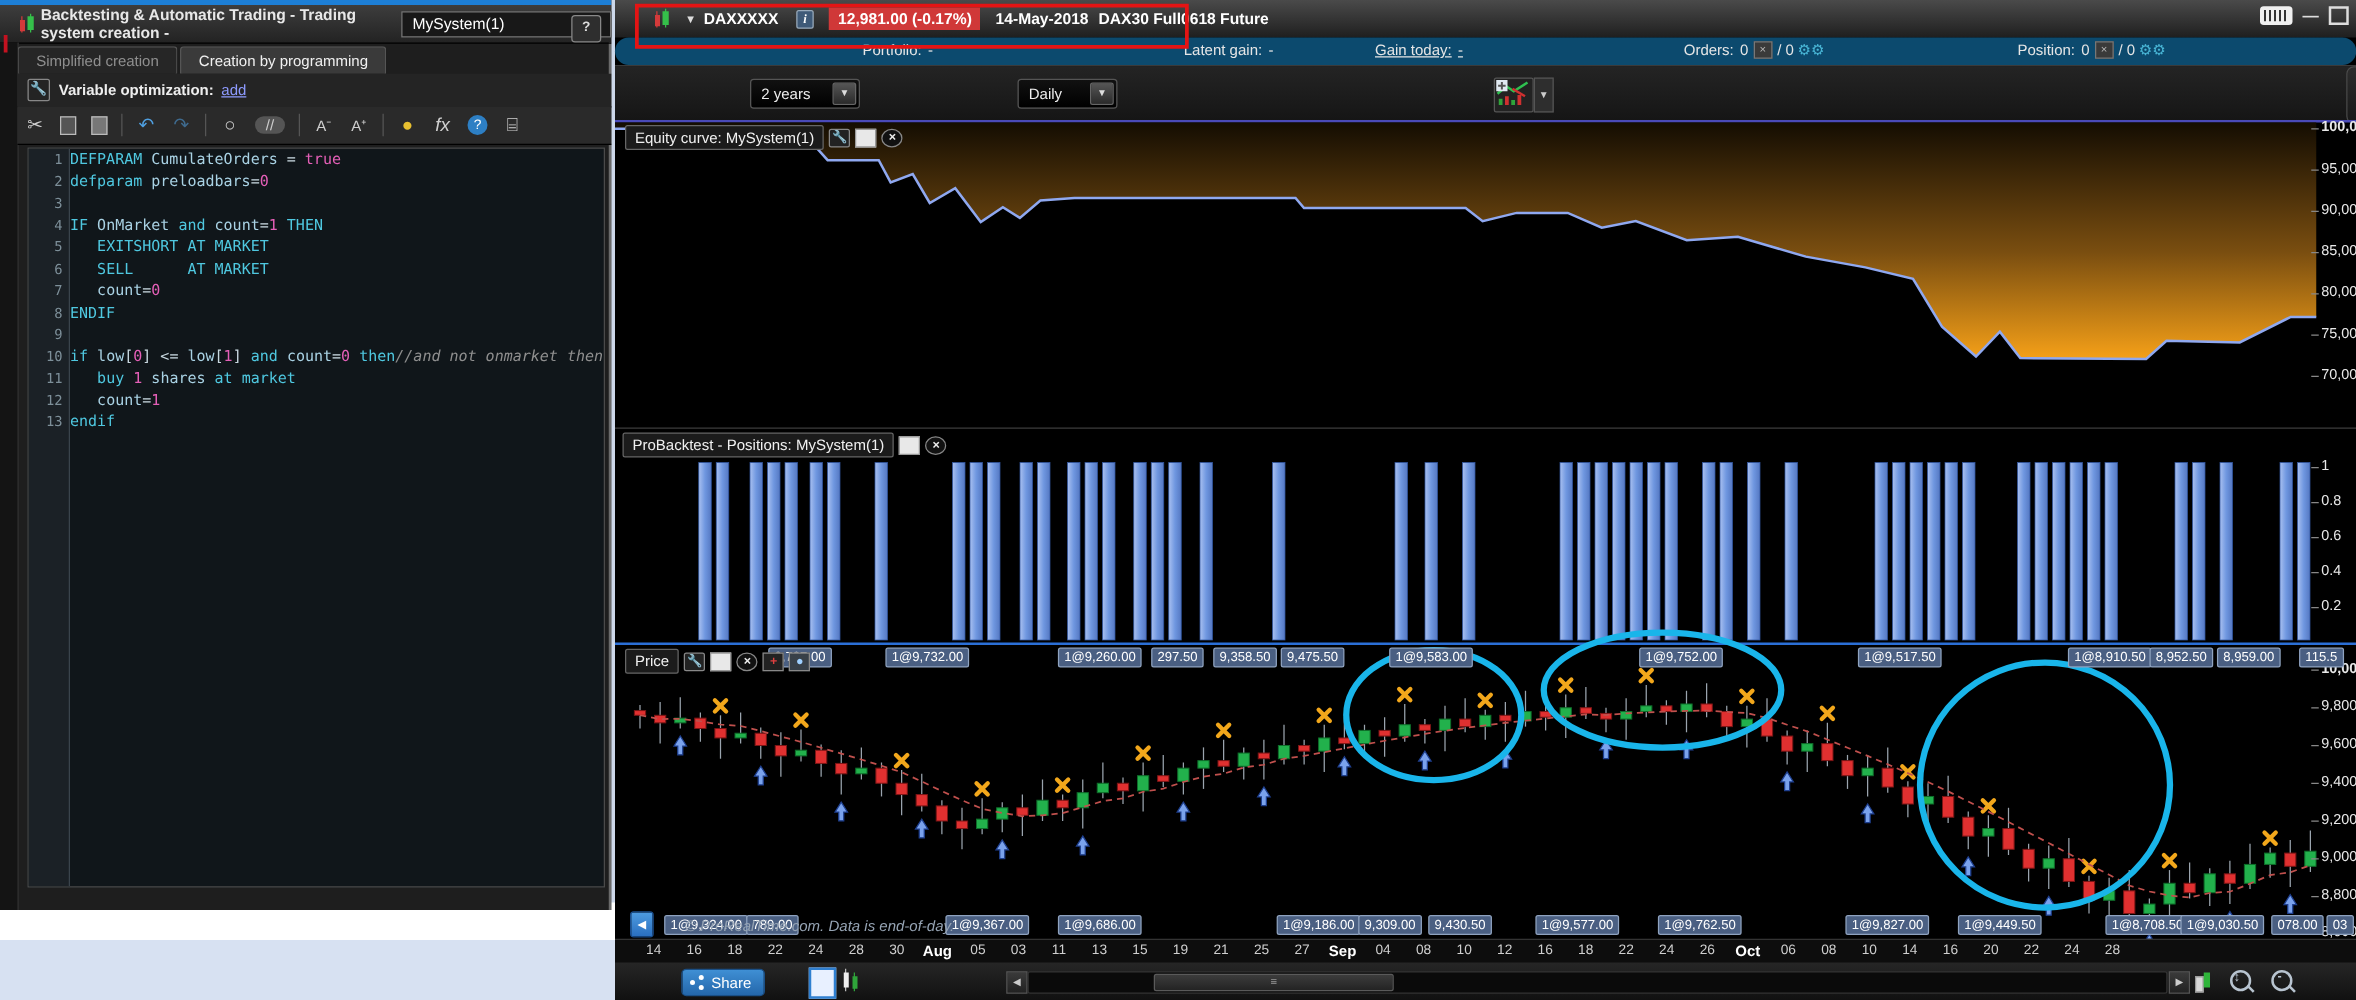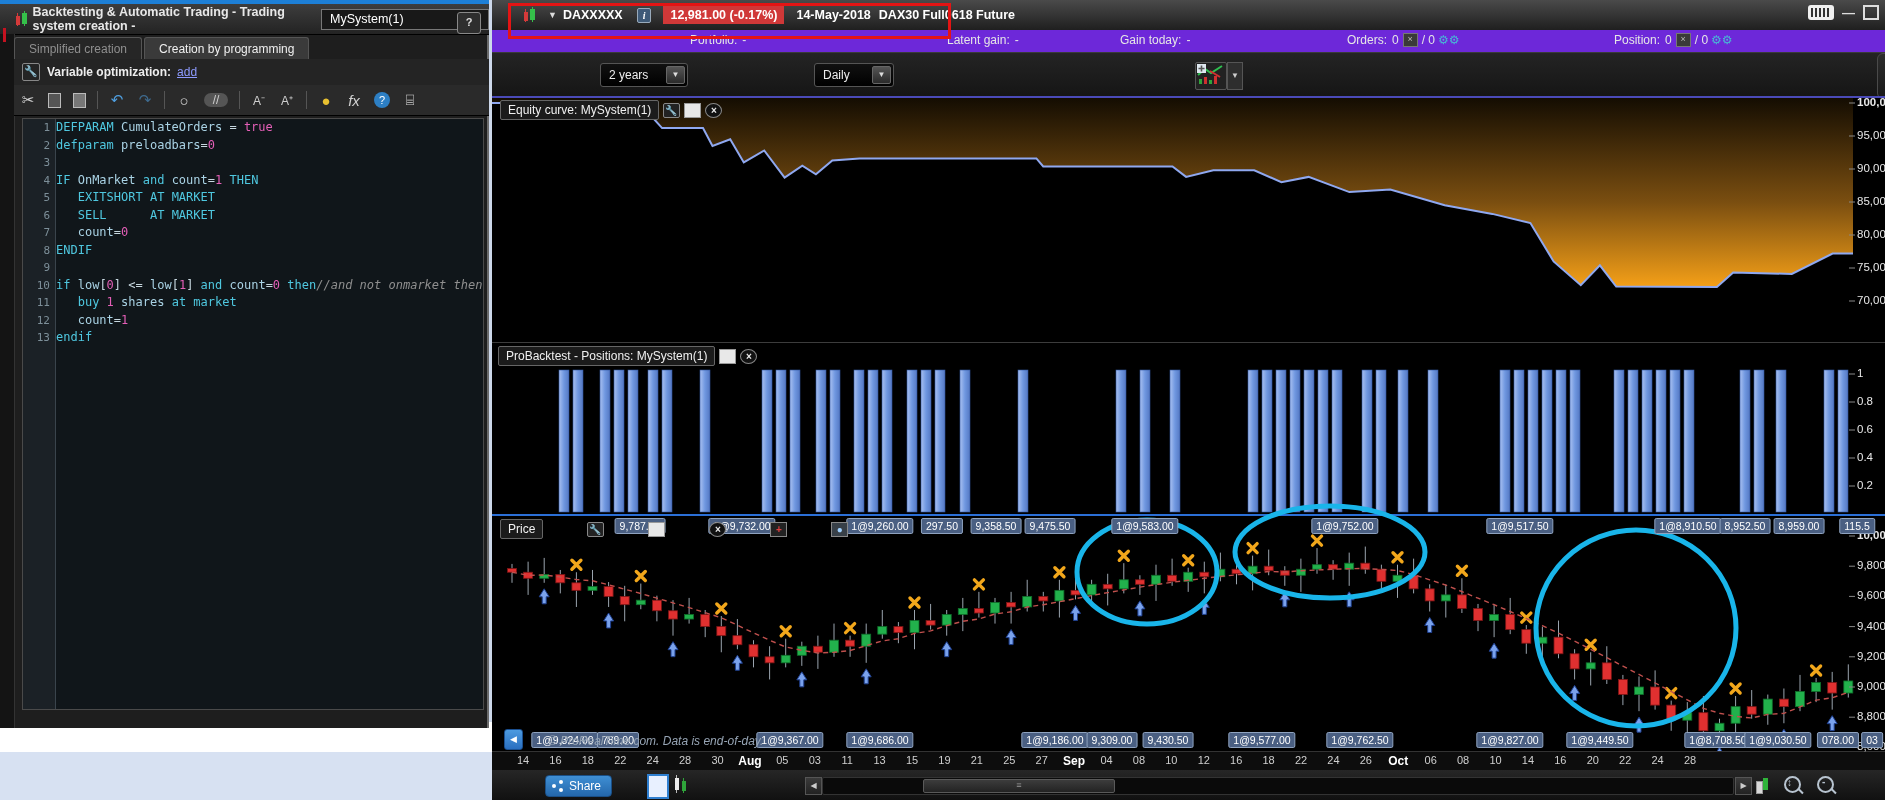--- a/index.html
+++ b/index.html
@@ -59,21 +59,21 @@
               padding:1px 5px;margin-left:14px;border-radius:2px;font-family:"Liberation Serif",serif;}
   #price-badge{background:#d03838;color:#fff;padding:2px 7px;margin-left:12px;font-size:12.5px;}
   #ticker-date{margin-left:12px;} #ticker-instr{margin-left:8px;}
   #win-ctrls{position:absolute;right:6px;top:5px;display:flex;align-items:center;}
   #kbd-ico{width:26px;height:15px;background:#f0f0f0;border-radius:3px;margin-right:8px;position:relative;}
   #kbd-ico:before{content:"";position:absolute;left:3px;top:3px;right:3px;bottom:3px;
      background:repeating-linear-gradient(90deg,#333 0 2px,transparent 2px 4px);}
   #min-ico{color:#ddd;font-weight:bold;margin-right:8px;font-size:13px;}
   #max-ico{width:12px;height:11px;border:2px solid #ddd;}
   #redbox{left:508px;top:3px;width:437px;height:30px;border:3px solid #e41414;z-index:60;pointer-events:none;}
-  #acct{left:492px;top:30px;width:1393px;height:22px;background:#6d28d9;color:#e6e6e6;font-size:12px;}
+  #acct{left:492px;top:30px;width:1393px;height:22px;background:#0c4a6e;color:#e6e6e6;font-size:12px;border-radius:11px;}
   .acct-item{position:absolute;top:3px;white-space:nowrap;display:flex;align-items:center;}
   .xbtn{display:inline-block;width:13px;height:12px;background:#3a3a3a;border:1px solid #777;color:#bbb;
         font-size:9px;line-height:11px;text-align:center;margin:0 4px;}
   .gear{color:#49b6d6;font-size:12px;margin-left:3px;}
   #toolrow{left:492px;top:52px;width:1393px;height:44px;background:linear-gradient(#242424,#151515);border-top:1px solid #3a3a3a;}
   .dd{position:absolute;height:22px;background:linear-gradient(#111,#000);border:1px solid #555;border-radius:3px;
       color:#eee;font-size:12px;display:flex;align-items:center;padding-left:8px;}
   .dd .dd-arrow{margin-left:auto;width:17px;height:16px;background:linear-gradient(#555,#2a2a2a);border:1px solid #666;
       border-radius:2px;color:#ddd;font-size:8px;text-align:center;line-height:16px;margin-right:2px;}
   #chart-add{left:1195px;top:9px;position:absolute;width:30px;height:26px;background:#222;border:1px solid #555;border-radius:2px;}
@@ -238,21 +238,21 @@
 
   <div class="abs" id="acct">
       <div class="acct-item" style="left: 198px;">
         <span>Portfolio: </span>
         <span style="margin-left: 5px;">-</span>
       </div>
       <div class="acct-item" style="left: 455px; justify-content: flex-end;">
         <span>Latent gain: </span>
         <span style="margin-left: 5px;">-</span>
       </div>
-      <div class="acct-item" style="left: 628px;">
+      <div class="acct-item" style="left: 608px; text-decoration: underline;">
         <span>Gain today: </span>
         <span style="margin-left: 5px;">-</span>
       </div>
       <div class="acct-item" style="left: 855px;">
         <span>Orders: </span>
         <span style="margin-left: 5px;">0</span>
         <span class="xbtn">×</span>
         <span>/ 0</span>
         <span class="gear">⚙⚙</span>
       </div>
@@ -627,21 +627,21 @@
     <span class="p-title">Equity curve: MySystem(1)</span>
     <span class="hd-ico hd-wrench">🔧</span>
     <span class="hd-ico hd-win"></span>
     <span class="hd-ico hd-close">×</span>
   </div>
   <div class="p-header" style="left:498px;top:346px;">
     <span class="p-title">ProBacktest - Positions: MySystem(1)</span>
     <span class="hd-ico hd-win"></span>
     <span class="hd-ico hd-close">×</span>
   </div>
-  <div class="p-header" style="left:500px;top:519px;gap:40px;">
+  <div class="p-header" style="left:500px;top:519px;">
     <span class="p-title">Price</span>
     <span class="hd-ico hd-wrench">🔧</span>
     <span class="hd-ico hd-win"></span>
     <span class="hd-ico hd-close">×</span>
     <span class="hd-ico hd-red">+</span>
     <span class="hd-ico hd-cam">●</span>
   </div>
 
   <div class="abs" id="watermark">© ProRealTime.com. Data is end-of-day.</div>
   <div class="abs" id="dates">

